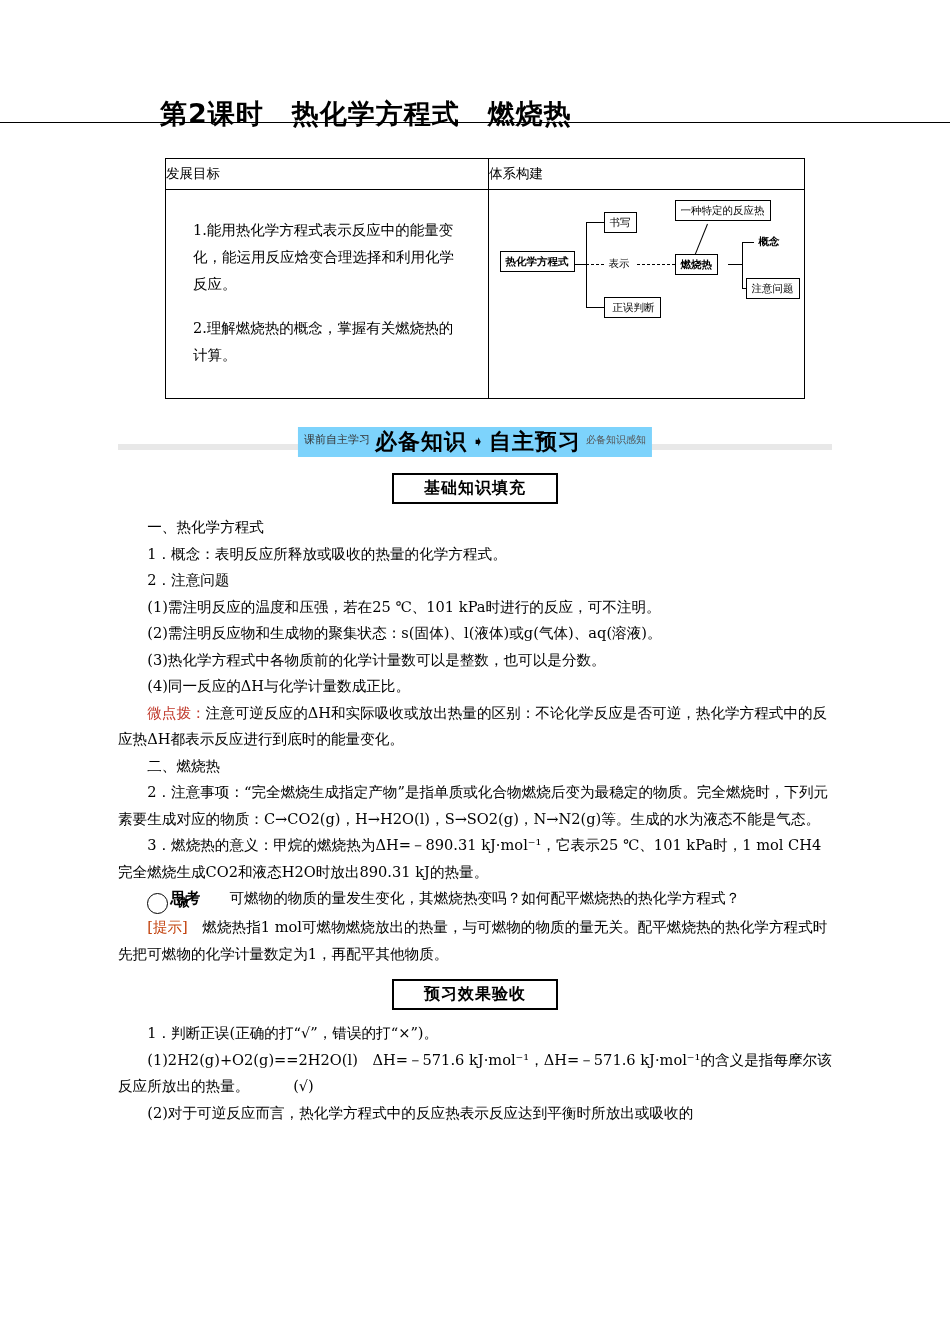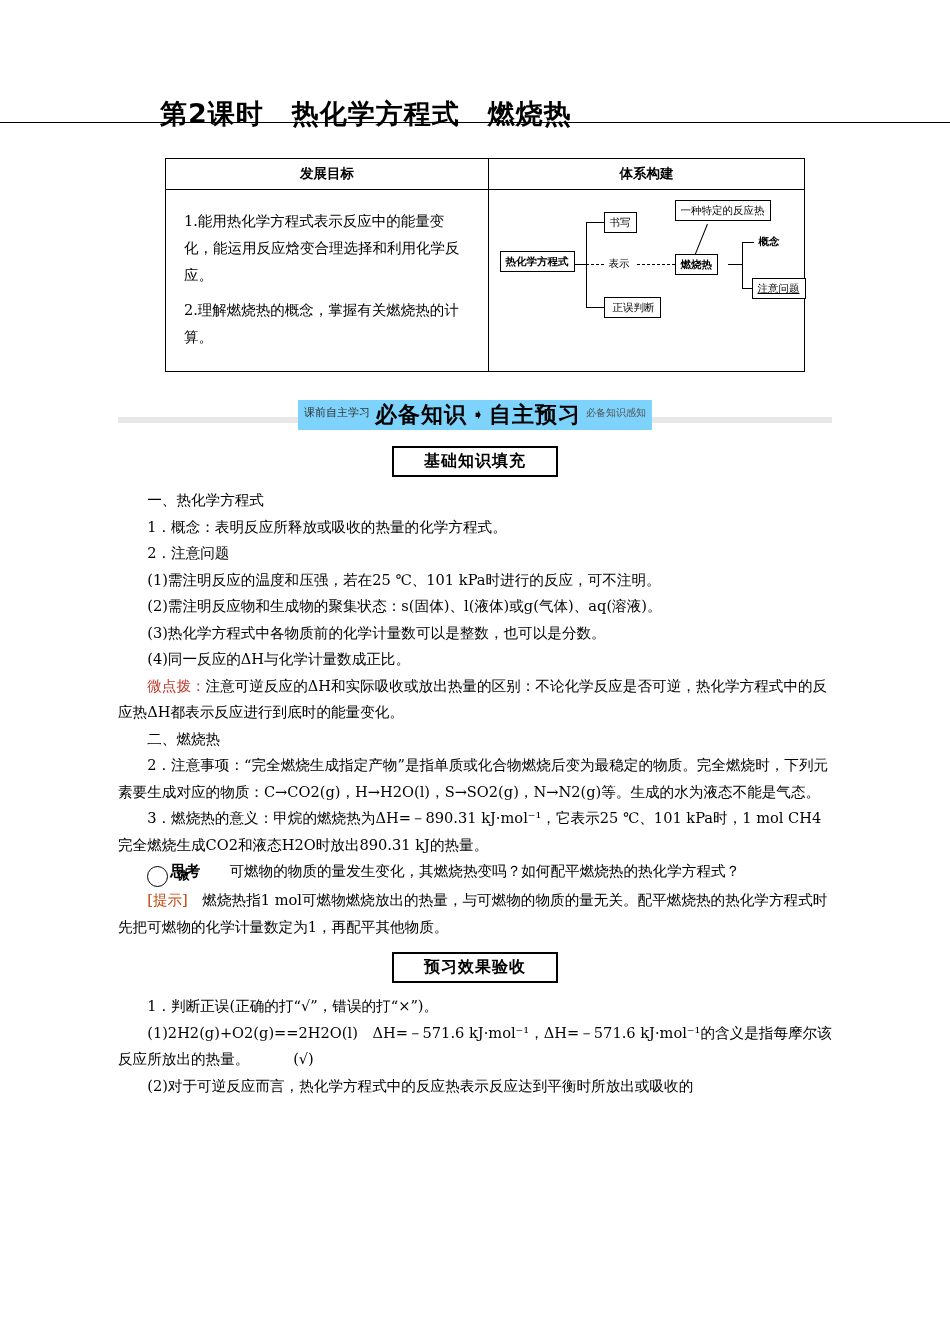--- a/index.html
+++ b/index.html
@@ -33,33 +33,33 @@
     border-collapse:collapse;
     width:640px;
     margin-left:47px;
     table-layout:fixed;
   }
   table.goals td,table.goals th{
     border:1px solid #000;
     vertical-align:top;
   }
   table.goals th{
-    font-weight:bold;
+    font-weight:normal;
     font-size:13.5px;
-    text-align:center;
+    text-align:left;
     padding:6px 0 6px 0;
     font-family:"DejaVu Sans","Liberation Sans",sans-serif;
   }
   .goal-text{
     font-size:14.5px;
     line-height:27px;
     padding:10px 10px 12px 10px;
     width:322px;
   }
-  .goal-text p{margin:8px;}
+  .goal-text p{margin:17px;}
   .map-cell{padding:4px 0 4px 0;}
 
   
   .map{
     position:relative;
     width:310px;height:145px;
     margin:0 auto;
     font-family:"DejaVu Sans","Liberation Sans",sans-serif;
   }
   .node{
@@ -180,21 +180,21 @@
 
           <div class="node bold" style="left:8px;top:57px;">
             <span>热化学方程式</span>
           </div>
           <div class="node" style="left:112px;top:18px;">书写</div>
           <div class="node noborder" style="left:112px;top:60px;">表示</div>
           <div class="node" style="left:112px;top:103px;padding-left:8px;">正误判断</div>
           <div class="node" style="left:183px;top:6px;">一种特定的反应热</div>
           <div class="node bold" style="left:183px;top:60px;">燃烧热</div>
           <div class="node noborder bold" style="left:262px;top:38px;">概念</div>
-          <div class="node" style="left:260px;top:84px;text-decoration:underline;">注意问题</div>
+          <div class="node" style="left:254px;top:84px;">注意问题</div>
         </div>
       </td>
     </tr>
   </tbody>
     </table>
 
   <div class="banner">
     <div class="bar"></div>
     <div class="inner">
       <span class="small">课前自主学习</span>

